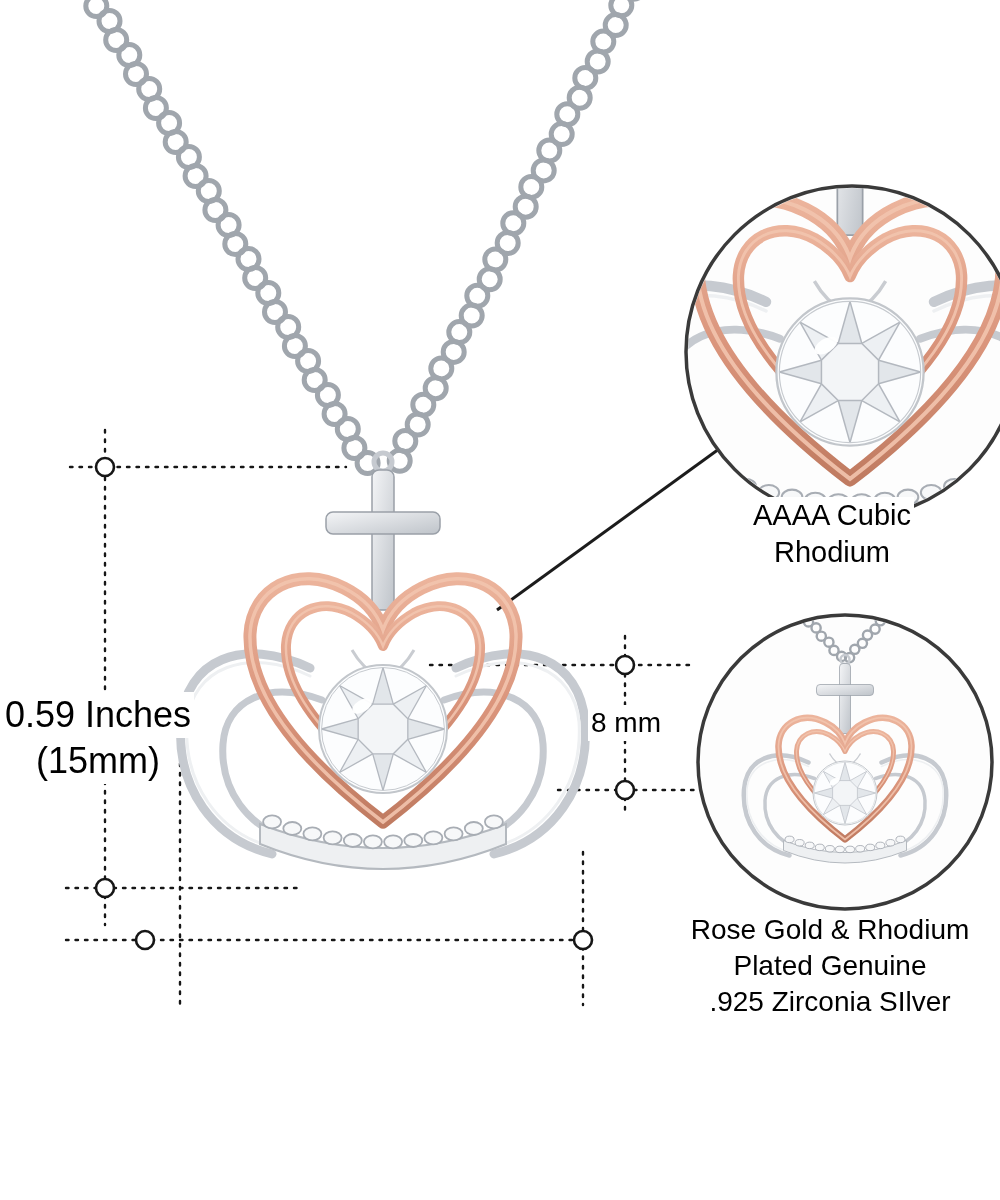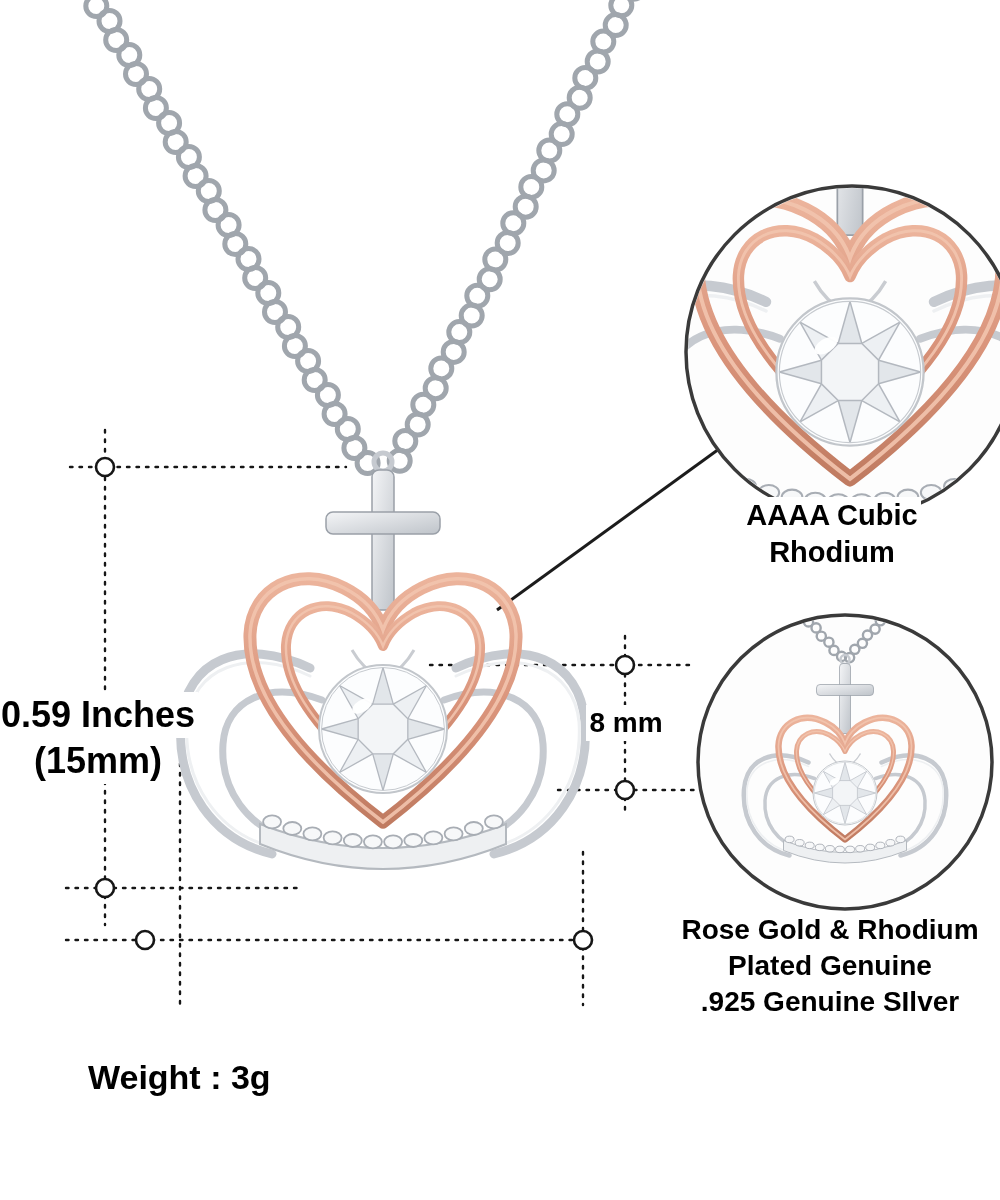--- a/index.html
+++ b/index.html
@@ -1,21 +1,21 @@
 <!DOCTYPE html>
 <html style="--rose-gold: #d9937a; --silver: #c6cad0; --line-color: #161616; --ring-color: #3a3a3a;"><head>
 <meta charset="utf-8">
 <style>
   *{margin:0;padding:0;box-sizing:border-box}
   html,body{width:1000px;height:1200px;background:#ffffff;overflow:hidden;
     font-family:"Liberation Sans",sans-serif}
   .stage{position:absolute;inset:0;width:1000px;height:1200px}
   svg.scene{position:absolute;left:0;top:0}
   .label{position:absolute;display:flex;flex-direction:column;align-items:center;
-    font-weight:700;color:#000;line-height:1.28;text-align:right}
+    font-weight:400;color:#000;line-height:1.28;text-align:right}
   .label span{background:#fff;padding:0 3px;white-space:nowrap}
   .label.left-align{align-items:flex-start}
   .dim{stroke:var(--line-color,#161616);stroke-width:2.4;stroke-dasharray:2.5 7;
     stroke-linecap:round;fill:none}
   .dimc{fill:#fff;stroke:var(--line-color,#161616);stroke-width:2.6}
   .curl{stroke:var(--silver,#c6cad0);fill:none;stroke-linecap:round}
   .curl-hi{stroke:#eef0f2;fill:none;stroke-linecap:round}
 </style>
 </head>
 <body>
@@ -254,20 +254,17 @@
 </div>
 
 <div class="label" style="left:682px;top:497px;width:300px;font-size:29px">
   <span>AAAA Cubic</span>
   <span>Rhodium</span>
 </div>
 
 <div class="label" style="left:635px;top:912px;width:390px;font-size:28px">
   <span>Rose Gold &amp; Rhodium</span>
   <span>Plated Genuine</span>
-  <span>.925  Genuine SIlver</span>
-</div>
-
-<div class="label left-align" style="left:85px;top:1056px;width:320px;font-size:34px">
-  <span>Weight : 3g</span>
-</div>
+  <span>.925  Zirconia SIlver</span>
+</div>
+
 
 </div>
 
 </body></html>

